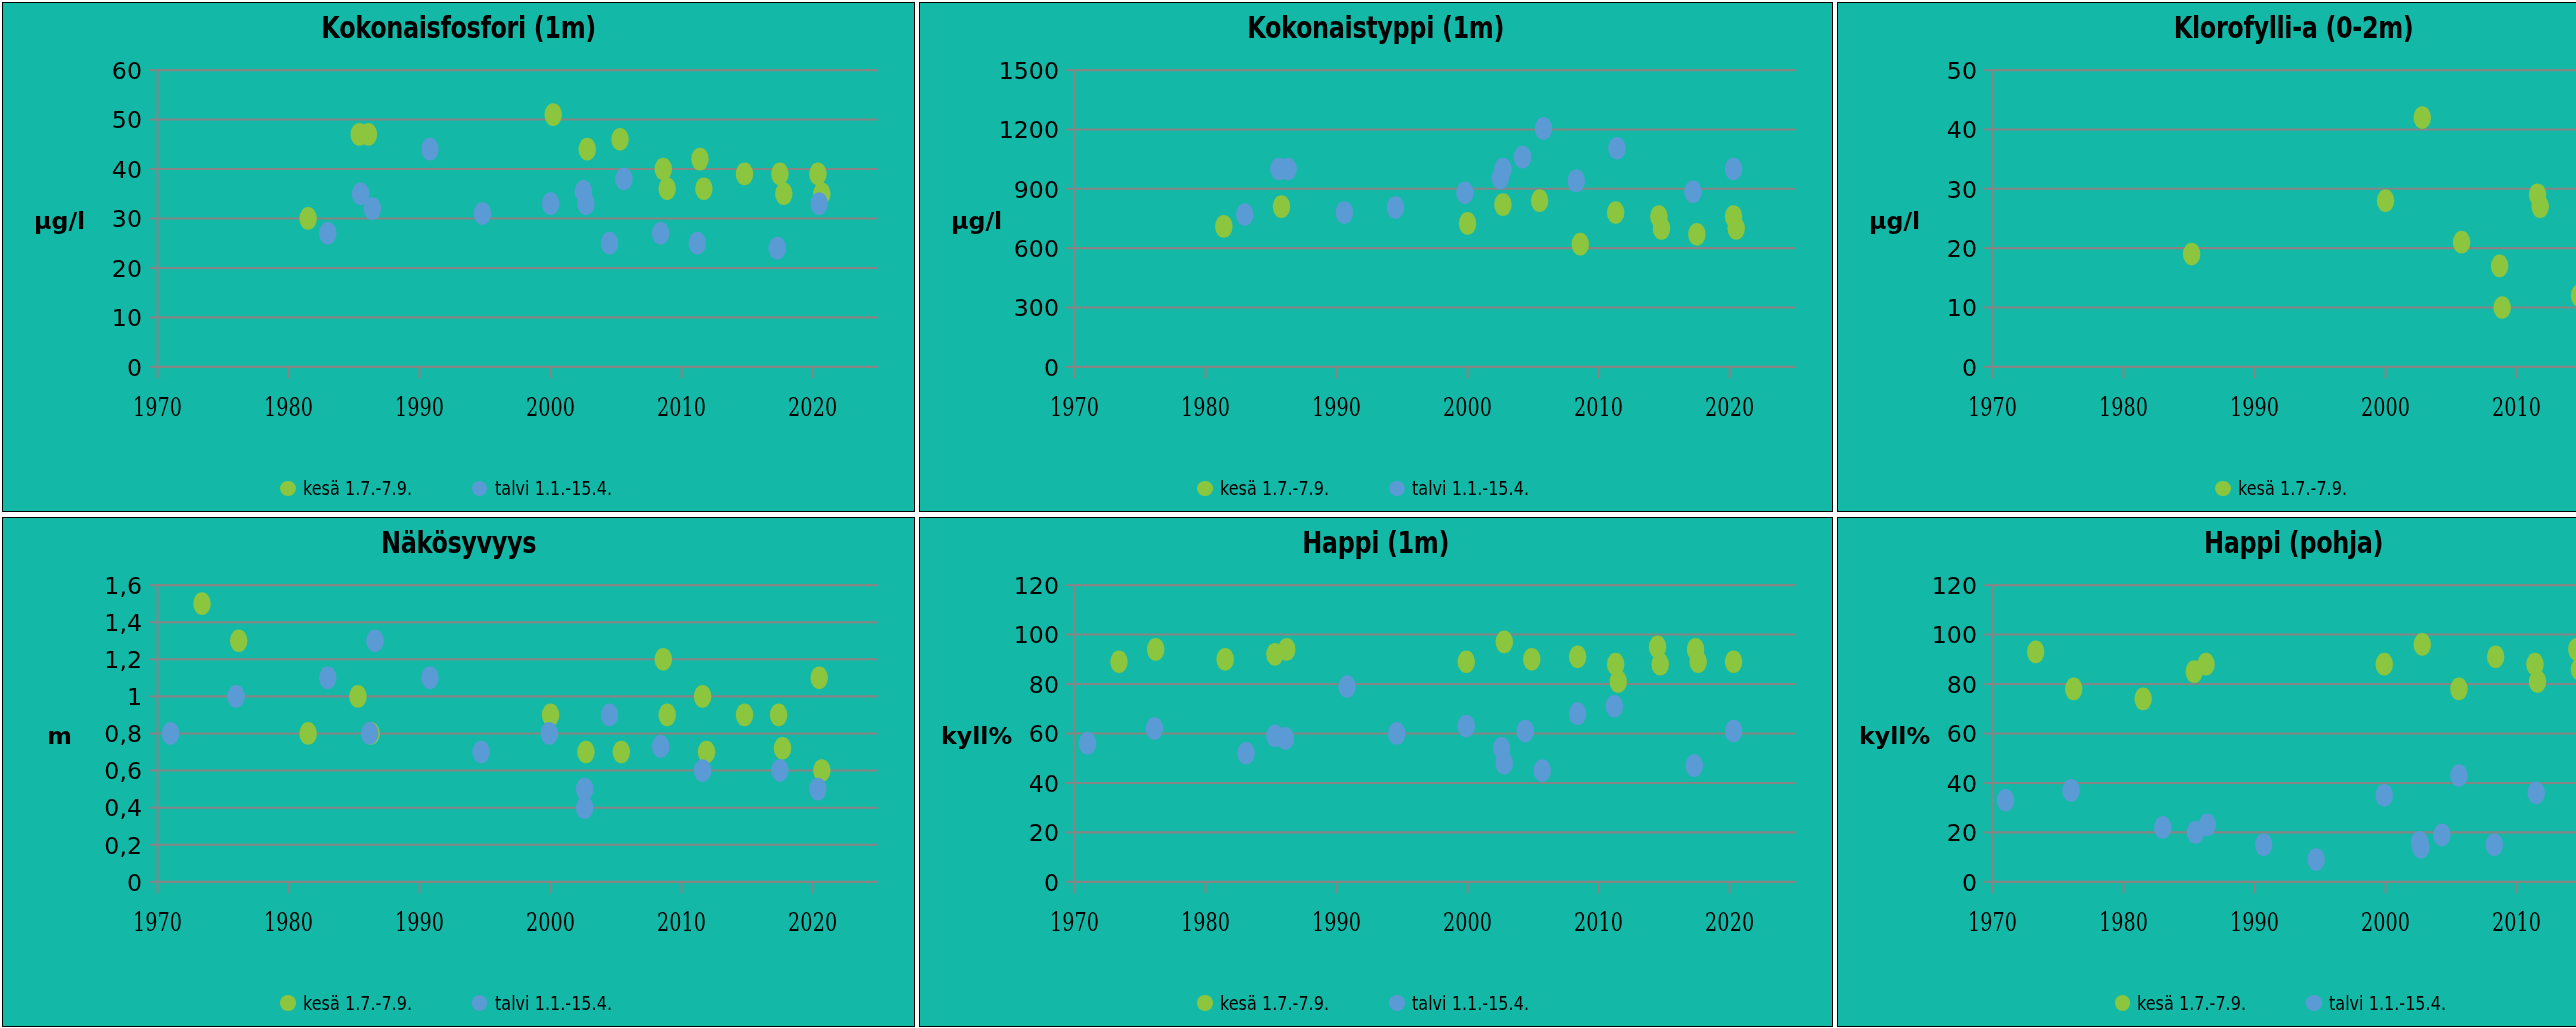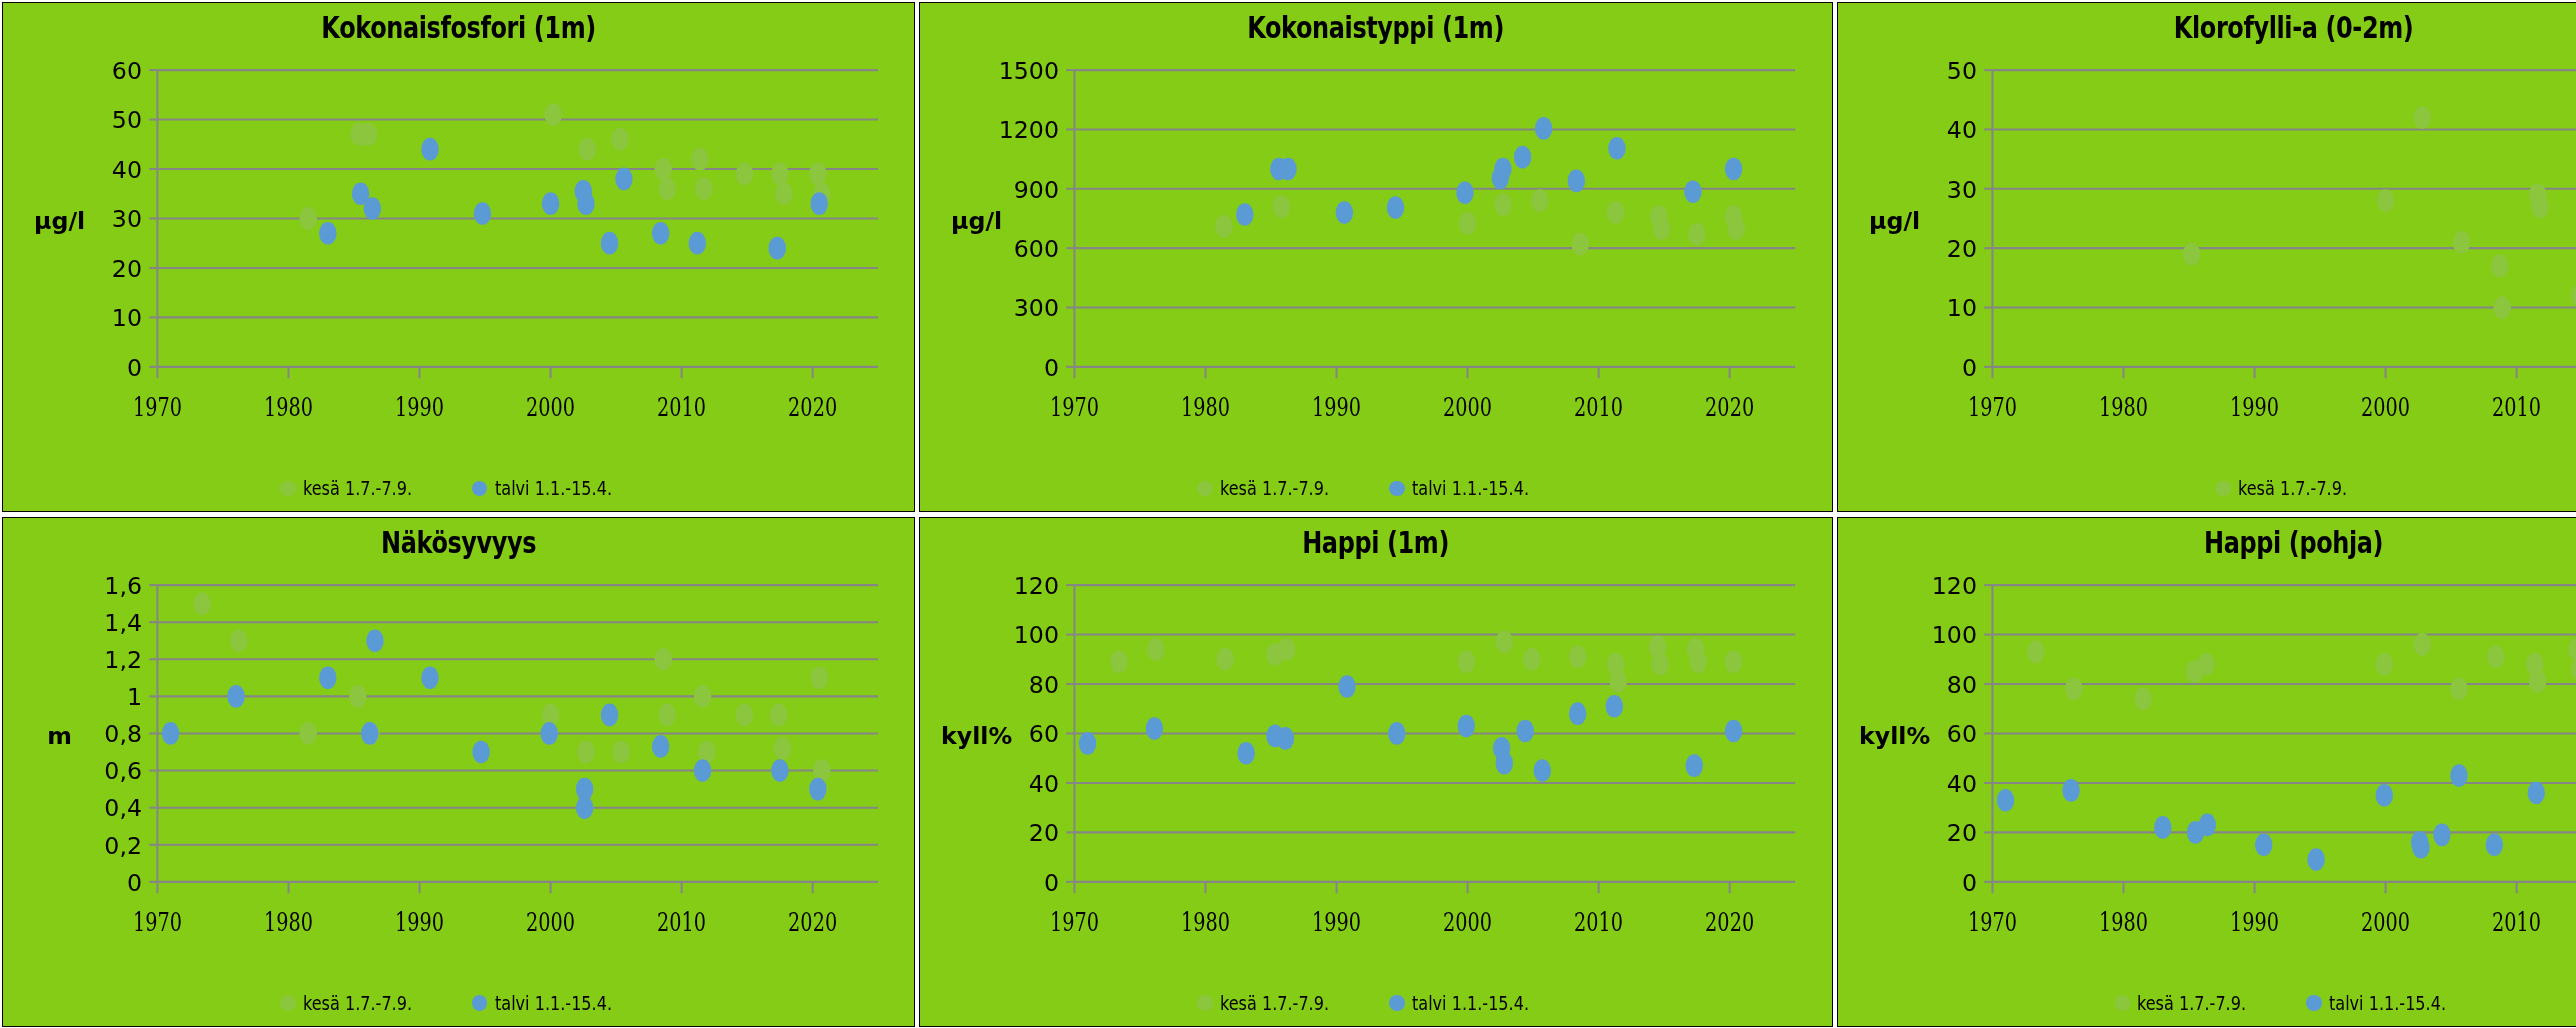--- a/index.html
+++ b/index.html
@@ -13,21 +13,21 @@
     grid-template-columns:1fr 1fr 1fr;
     grid-template-rows:1fr 1fr;
     width:2752px;height:1029px;
     box-sizing:border-box;
     gap:4.1px;
     padding:2.1px;
   }
   .panel{
     position:relative;
     border:1.5px solid #000000;
-    background:#84cc16;
+    background:#14b8a6;
     box-sizing:border-box;
     overflow:hidden;
   }
   .chart-title{
     position:absolute;
     top:7.2px;left:0;right:0;
     text-align:center;
     font-family:"DejaVu Sans",sans-serif;
     font-weight:bold;
     font-size:30px;

